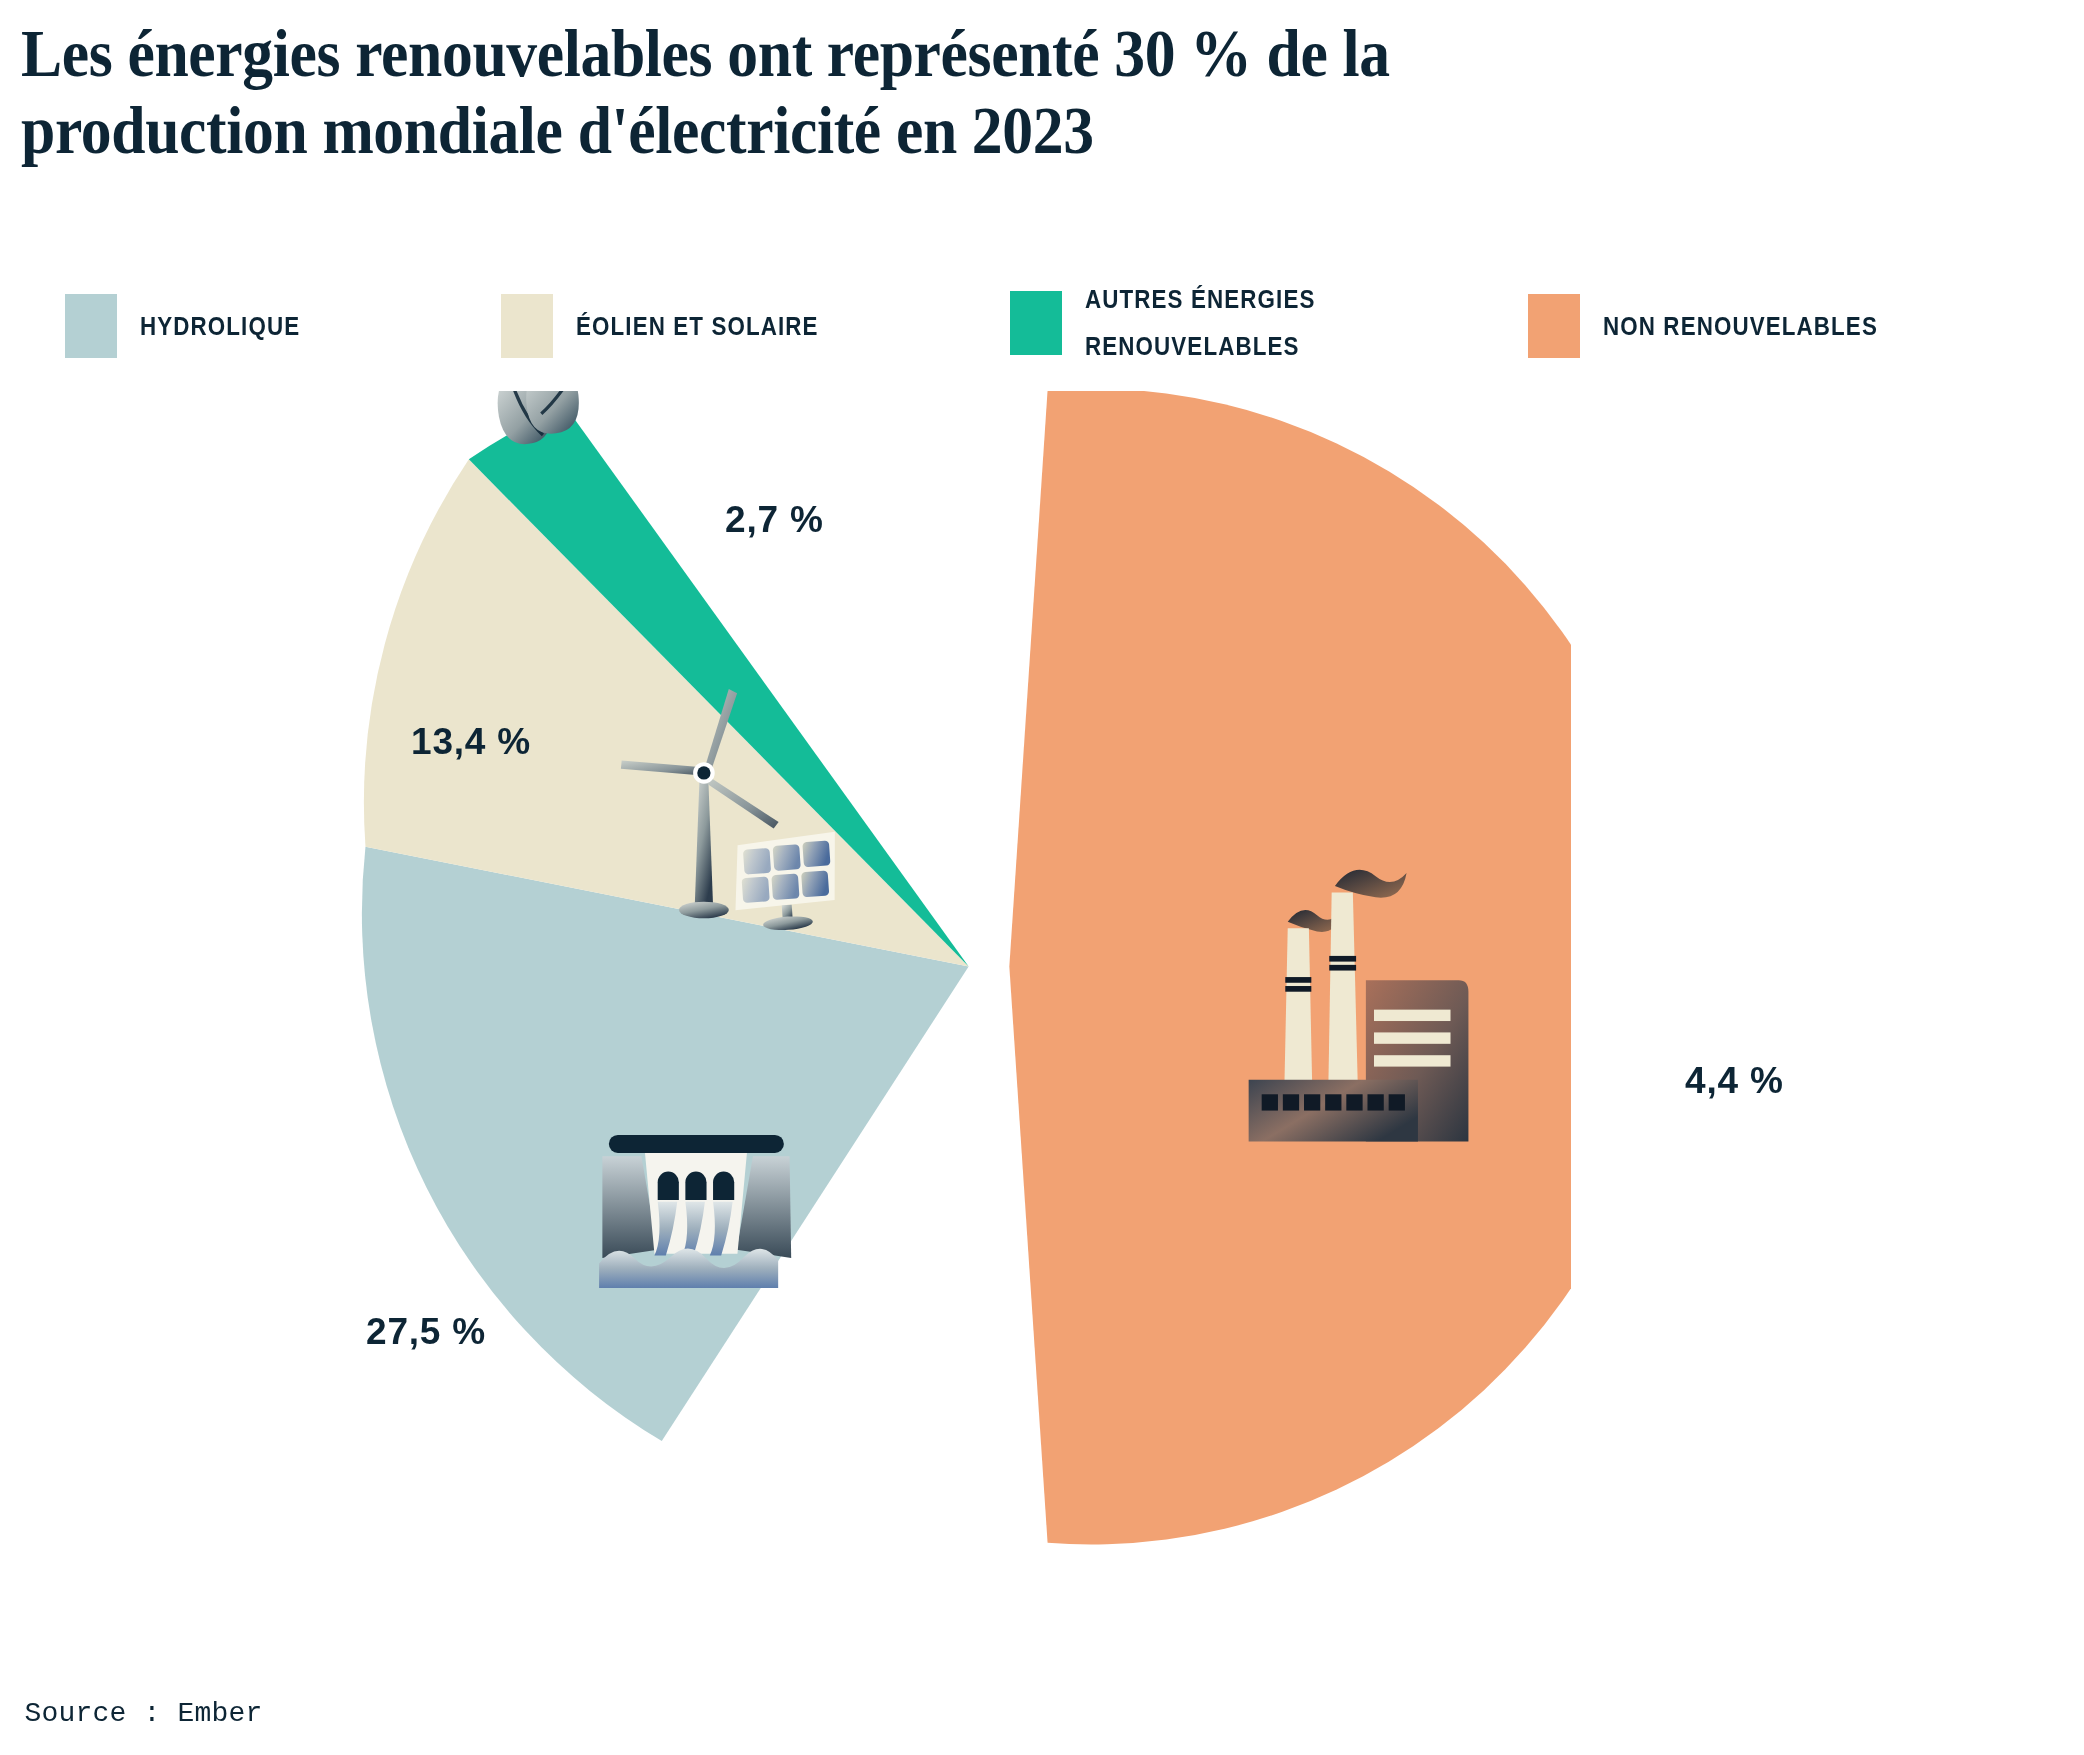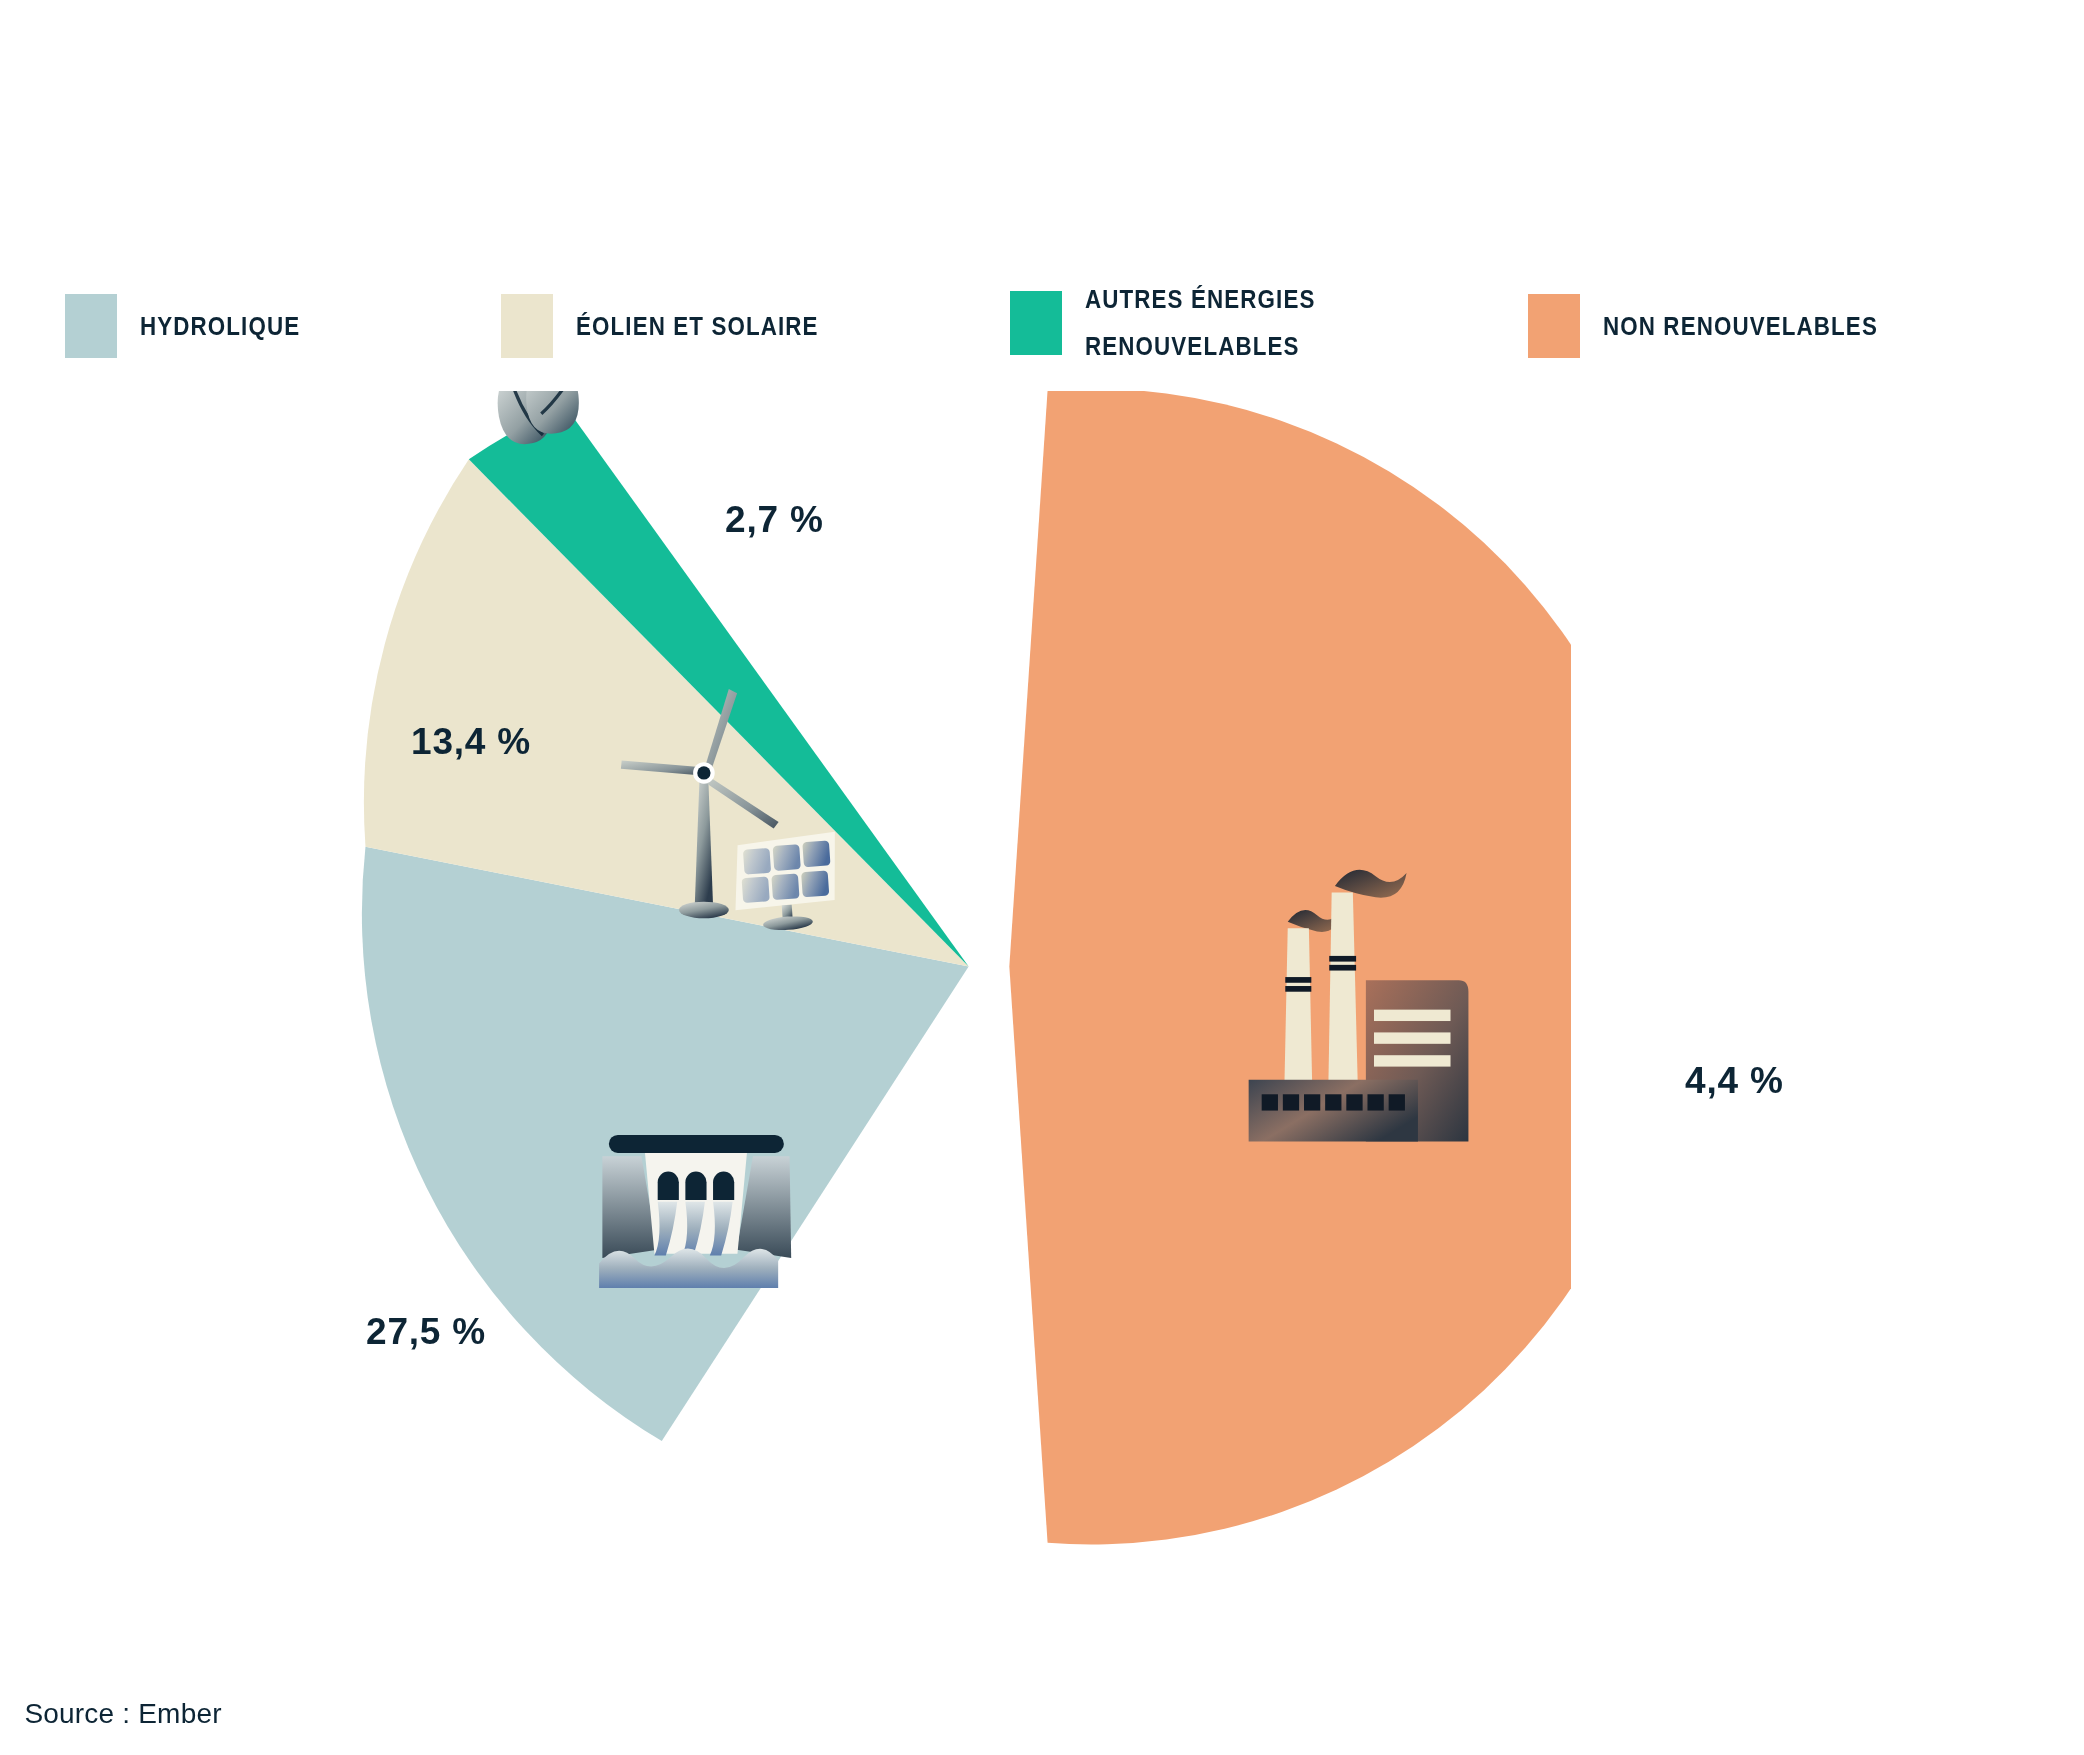--- a/index.html
+++ b/index.html
@@ -103,31 +103,35 @@
   #val-other { left: 725px;  top: 108px; }
   #val-ws    { left: 411px;  top: 330px; }
   #val-hydro { left: 366px;  top: 920px; }
   #val-nonren{ left: 1685px; top: 669px; }
 
   
   .source {
     position: absolute;
     left: 24.4px;
     top: 1698px;
-    font-family: Liberation Sans, sans-serif;
+    font-family: Liberation Mono, monospace;
     font-size: 28px;
     color: #0d2535;
     letter-spacing: 0.2px;
   }
 </style>
 </head>
 <body>
 
 <div class="page">
 
+  <div class="title-block">
+    <div class="title-line">Les énergies renouvelables ont représenté 30 % de la</div>
+    <div class="title-line">production mondiale d'électricité en 2023</div>
+  </div>
 
   <div class="legend">
 
     <div class="legend-item" id="legend-0">
       <span class="legend-swatch" style="background:#b4d0d3"></span>
       <span class="legend-label">HYDROLIQUE</span>
     </div>
 
     <div class="legend-item" id="legend-1">
       <span class="legend-swatch" style="background:#ebe5cd"></span>

